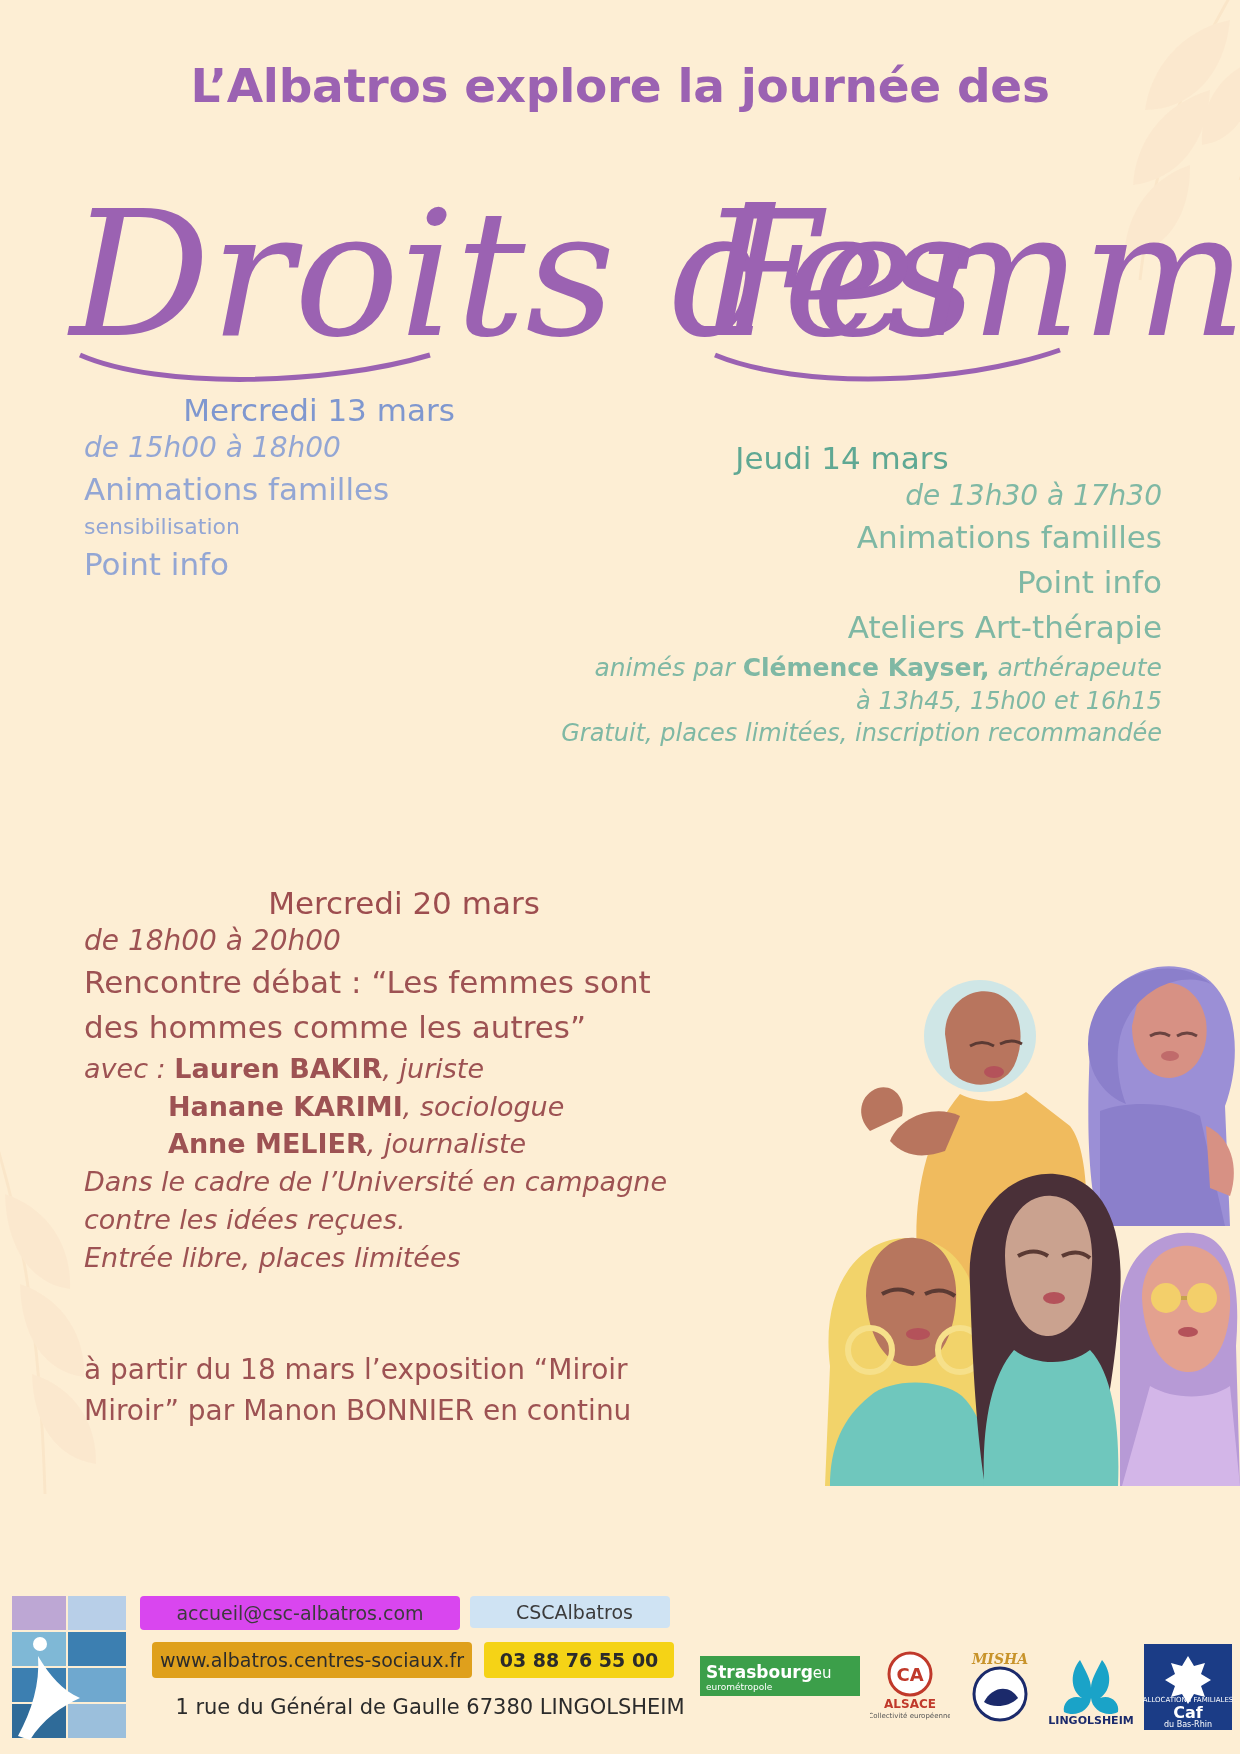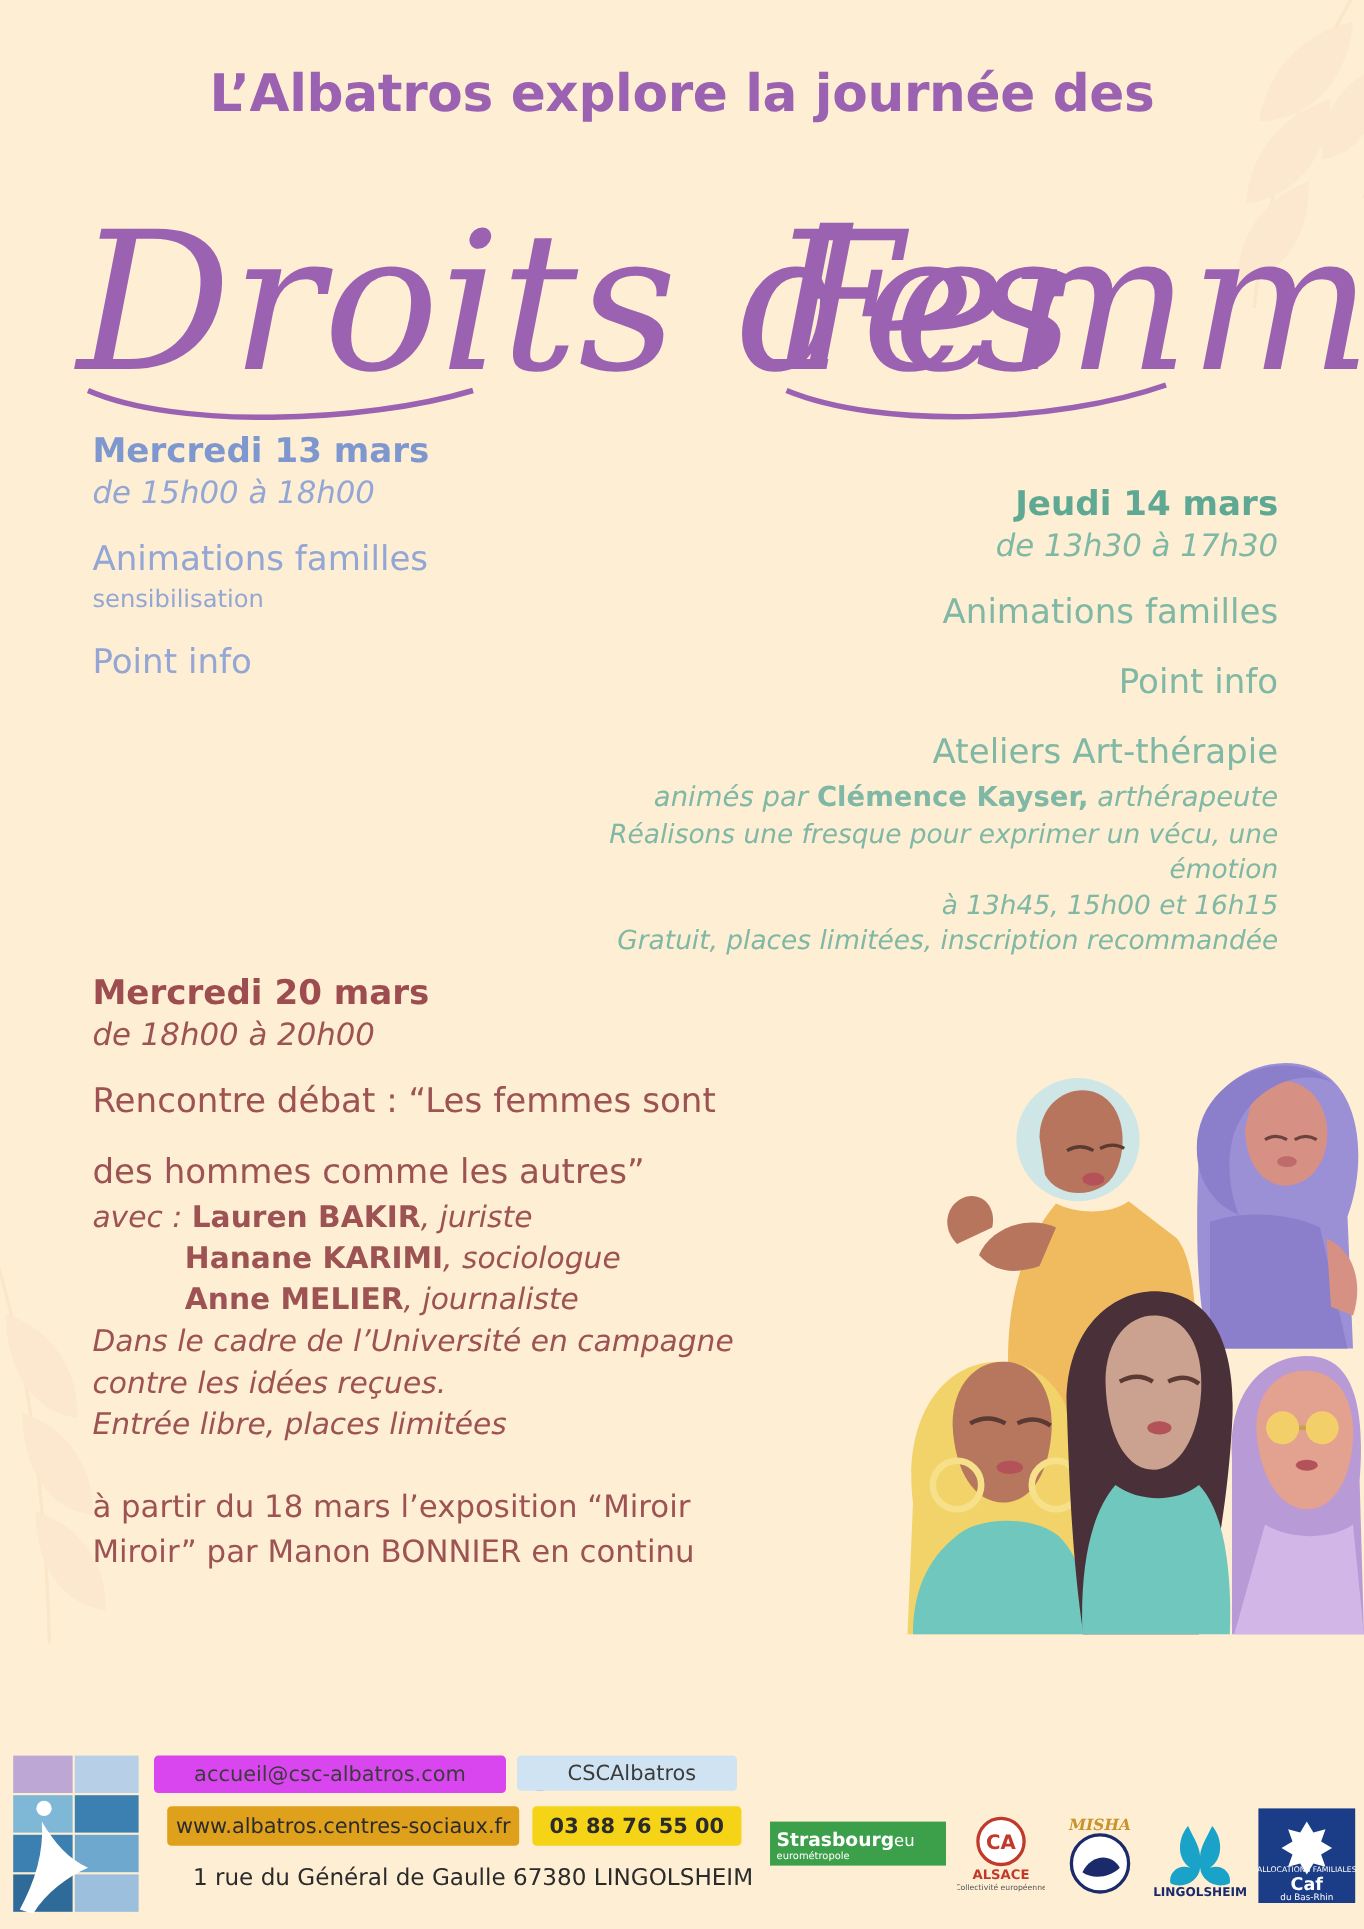--- a/index.html
+++ b/index.html
@@ -49,32 +49,32 @@
     height: 250px;
   }
   .script-wrap svg { display: block; }
 
   
   .block {
     position: absolute;
   }
   .day-head {
     font-size: 31px;
-    font-weight: bold;
+    font-weight: normal;
     line-height: 1.2;
+    text-align: center;
   }
   .day-time {
     font-size: 28px;
     font-style: italic;
     line-height: 1.35;
   }
   .big-line {
     font-size: 31px;
     line-height: 1.45;
-    margin-top: 19px;
   }
   .small-line {
     font-size: 22px;
     line-height: 1.35;
   }
   .med-line {
     font-size: 25px;
     font-style: italic;
     line-height: 1.4;
   }
@@ -270,21 +270,20 @@
 
   <div class="block" id="block-jeu14">
     <div class="day-head">Jeudi 14 mars</div>
     <div class="day-time">de 13h30 à 17h30</div>
     <div class="big-line">Animations familles</div>
     <div class="big-line">Point info</div>
     <div class="big-line">Ateliers Art-thérapie</div>
     <div class="med-line">
       <span>animés par </span><b>Clémence Kayser,</b><span> arthérapeute</span>
     </div>
-    <div class="small-line">Réalisons une fresque pour exprimer un vécu, une émotion</div>
     <div class="small-line">à 13h45, 15h00 et 16h15</div>
     <div class="small-line">Gratuit, places limitées, inscription recommandée</div>
   </div>
 
   <div class="block" id="block-mer20">
     <div class="day-head">Mercredi 20 mars</div>
     <div class="day-time">de 18h00 à 20h00</div>
     <div class="big-line">Rencontre débat : “Les femmes sont</div>
     <div class="big-line">des hommes comme les autres”</div>
     <div class="med-line">

